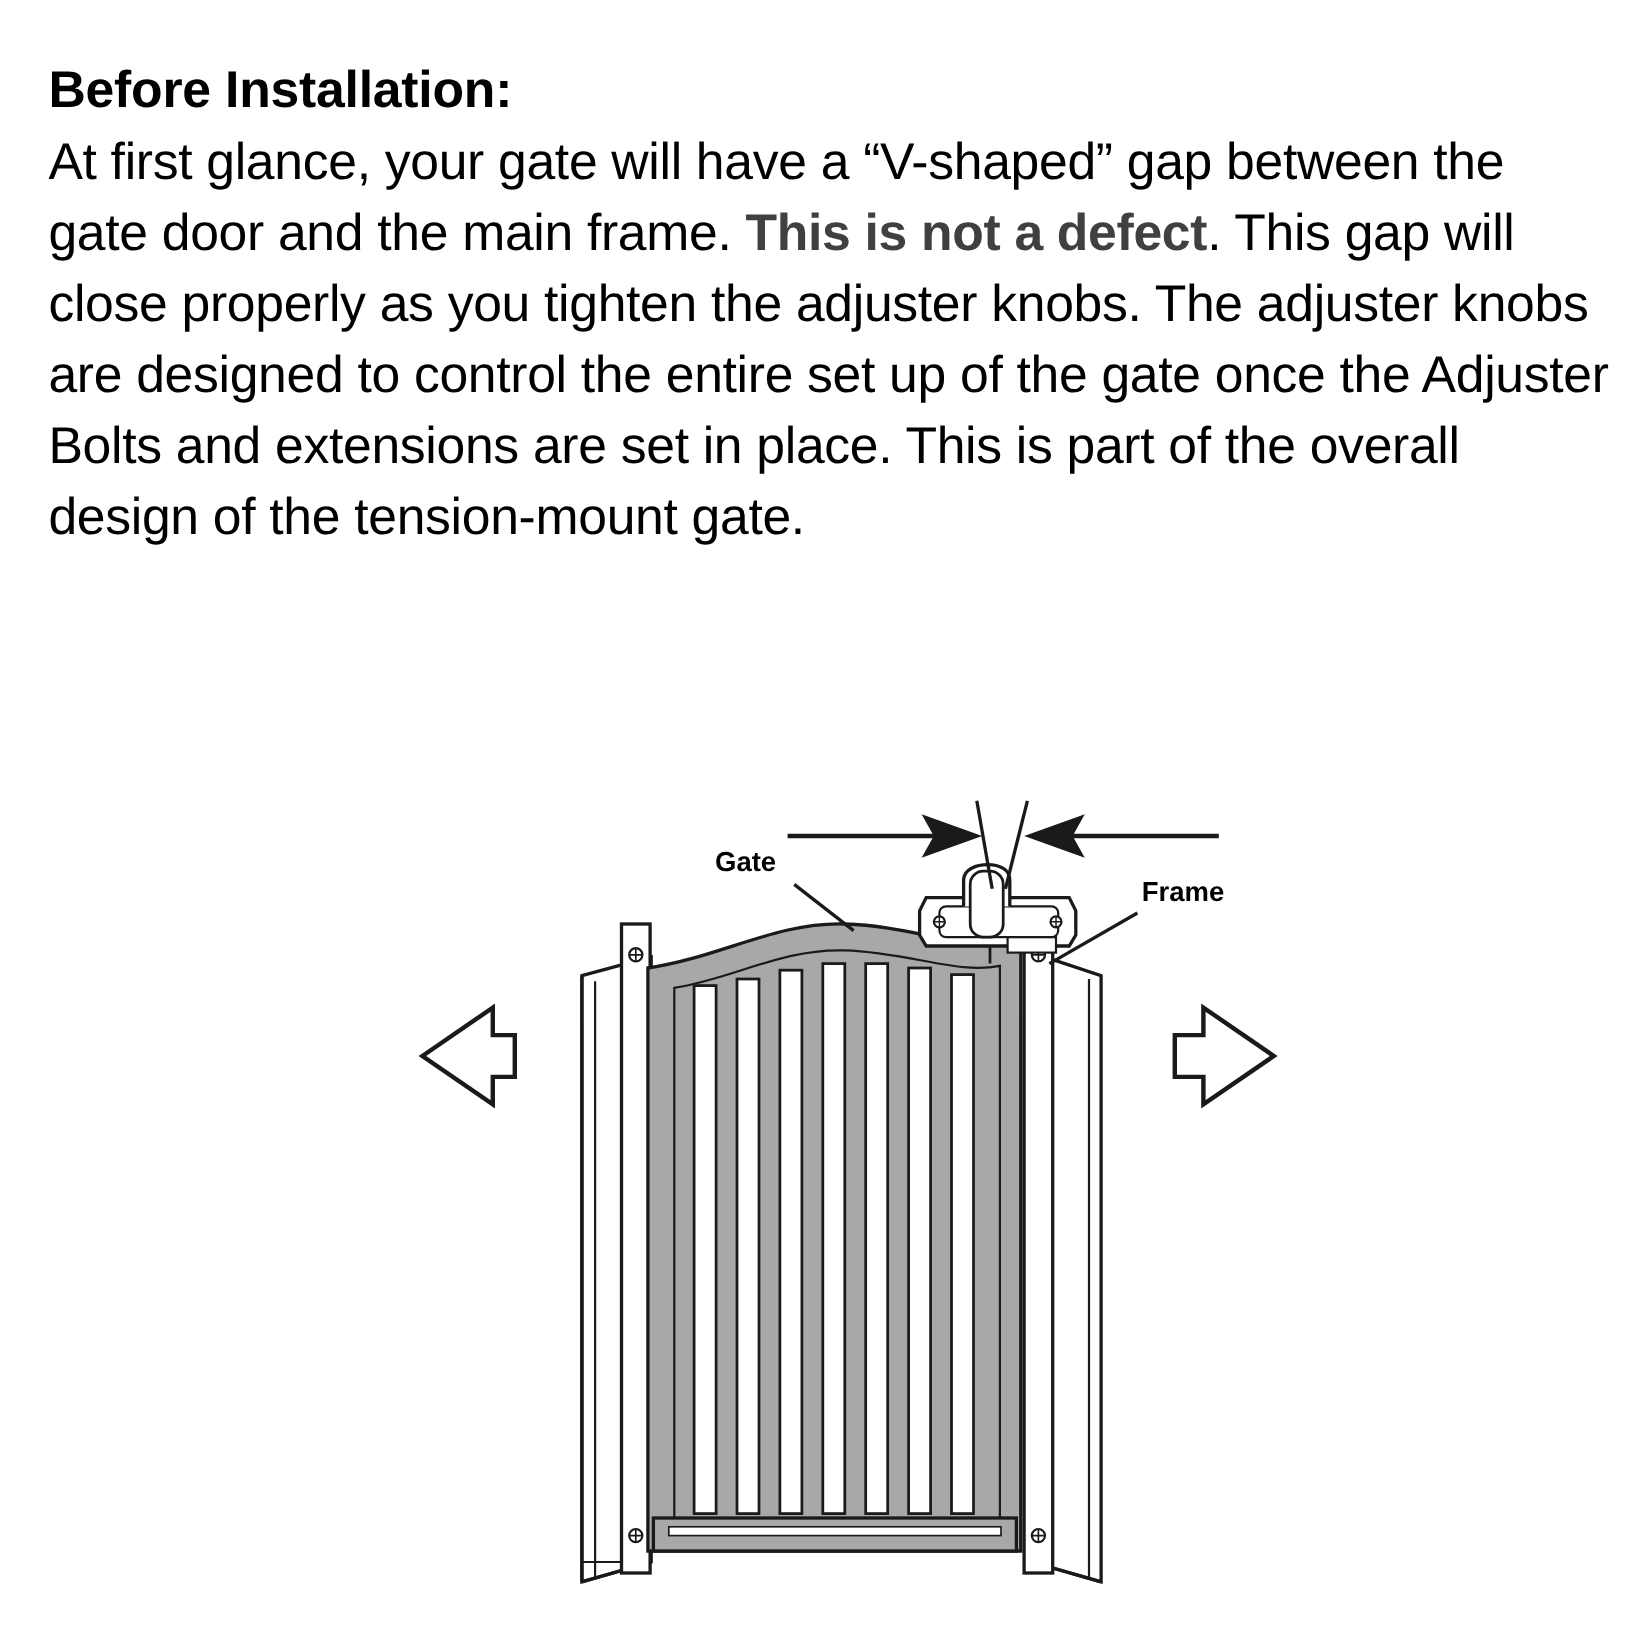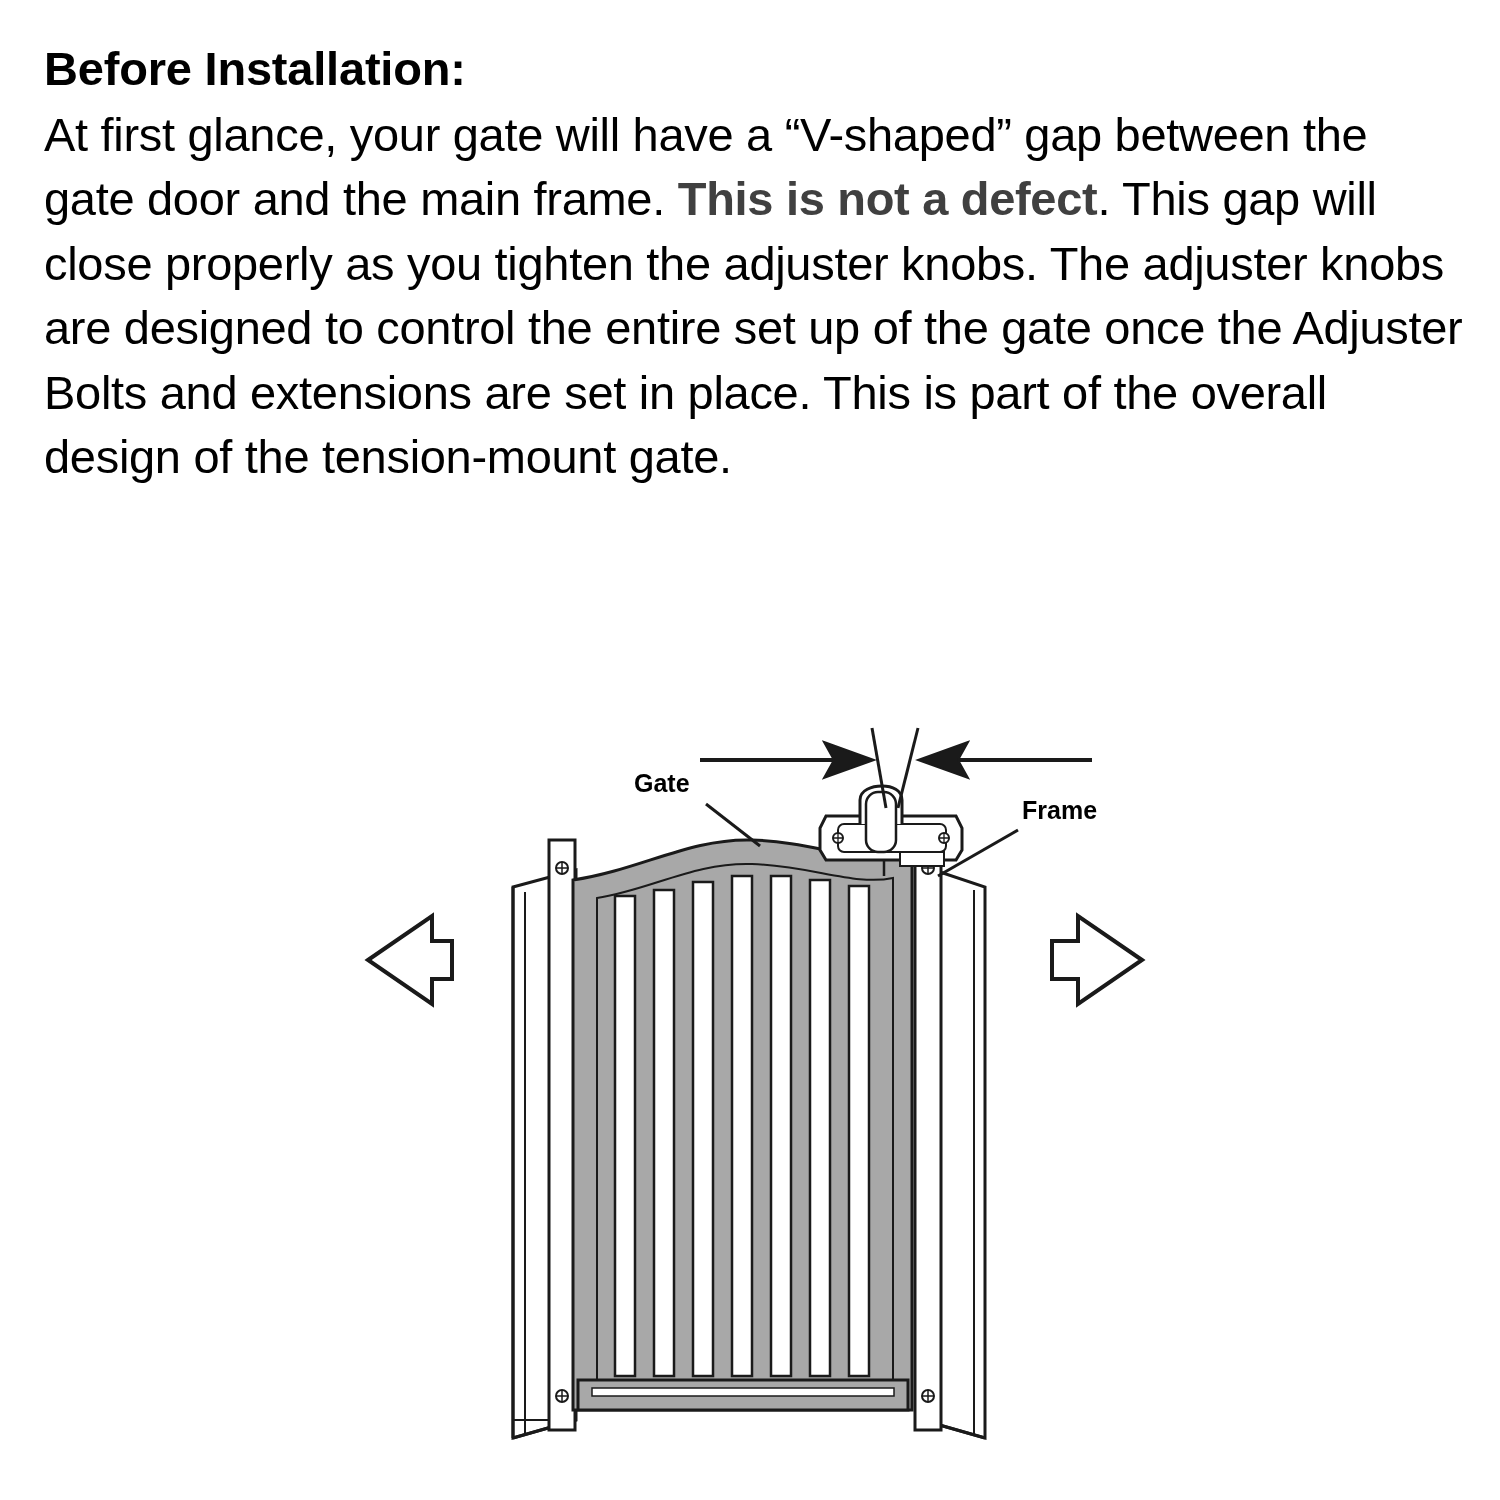--- a/index.html
+++ b/index.html
@@ -23,39 +23,40 @@
   .text-block {
     position: absolute;
     left: 44px;
     top: 38px;
     width: 1420px;
   }
   .heading {
     font-size: 47px;
     font-weight: bold;
     line-height: 1.30;
-    margin: 0 0 4px 0;
+    margin: 12px 0 4px 0;
     letter-spacing: -0.2px;
   }
   .body-copy {
     font-size: 47px;
     line-height: 1.37;
     margin: 0;
     letter-spacing: -0.3px;
   }
   .emph-red {
     color: #404040;
     font-weight: bold;
   }
   .figure {
     position: absolute;
     left: 0;
     top: 720px;
     width: 1444px;
     height: 780px;
+    padding-left: 16px;
   }
   .figure svg {
     display: block;
   }
   .lbl {
     font-family: "Liberation Sans", sans-serif;
     font-size: 25px;
     font-weight: bold;
     fill: #000000;
   }

